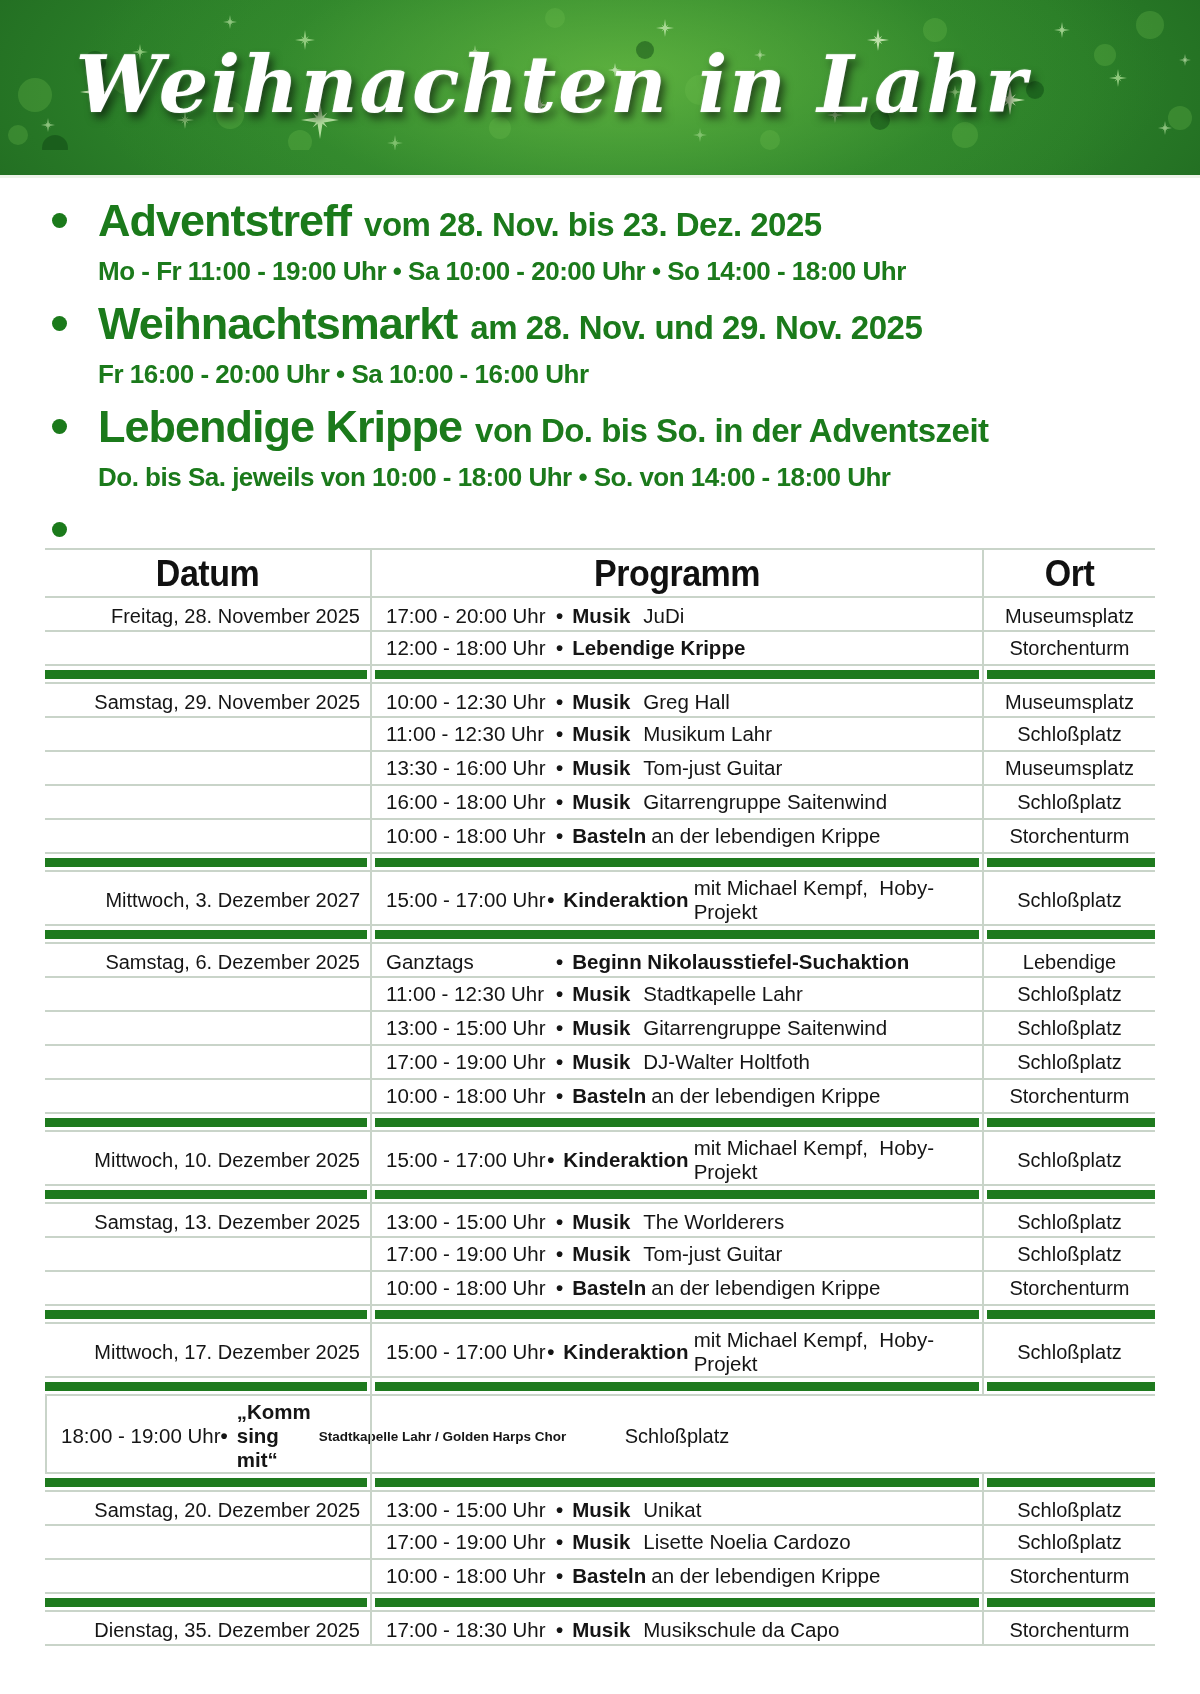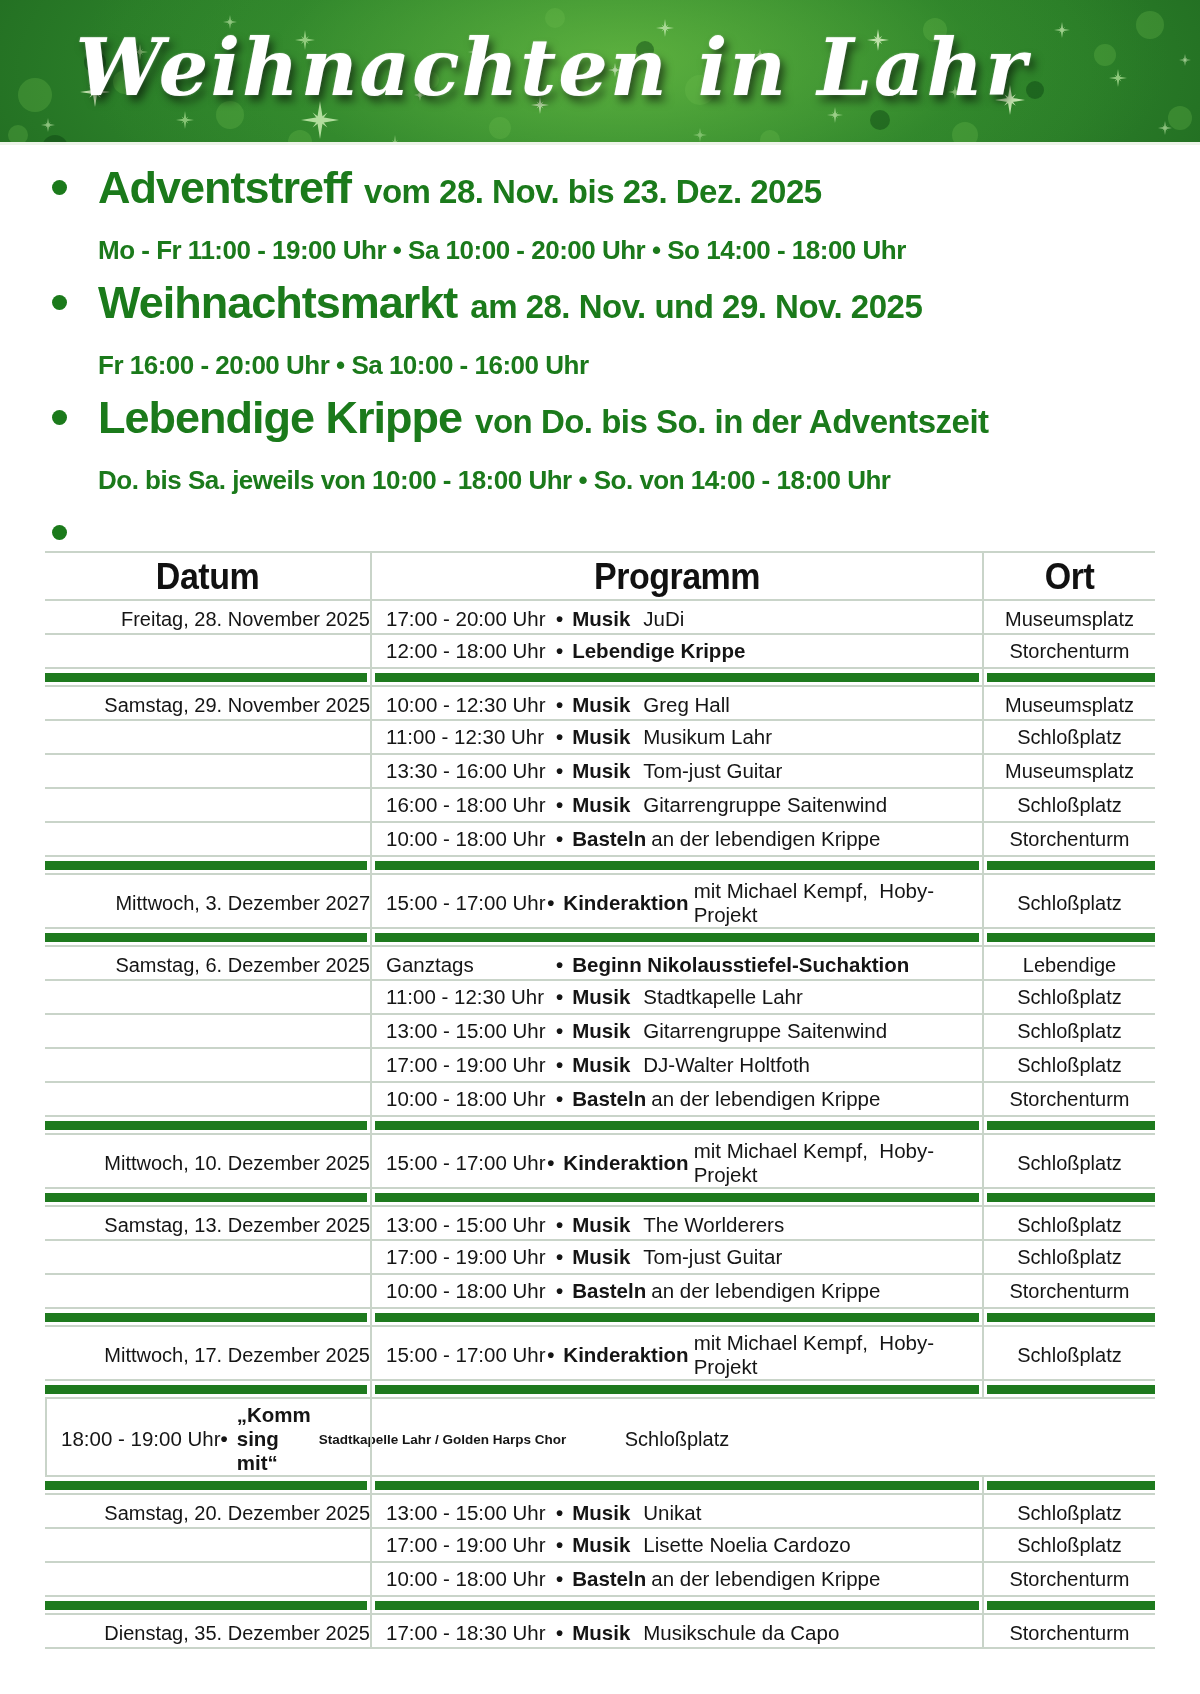--- a/index.html
+++ b/index.html
@@ -8,54 +8,54 @@
     --line:#c9d4c9;
     --ink:#151515;
   }
   *{margin:0;padding:0;box-sizing:border-box;}
   html,body{background:#ffffff;}
   body{font-family:"Liberation Sans",sans-serif;color:var(--ink);}
   .page{position:relative;width:1200px;height:1694px;background:#fff;overflow:hidden;margin:0 auto;}
 
   
   .banner{
-    position:relative;width:1200px;height:145px;overflow:hidden;
+    position:relative;width:1200px;height:178px;overflow:hidden;
     background:
       radial-gradient(ellipse 780px 300px at 52% 42%, rgba(120,200,70,.55) 0%, rgba(60,150,45,.25) 45%, rgba(0,0,0,0) 70%),
       radial-gradient(ellipse 1400px 560px at 50% 50%, #3b9436 0%, #2a7d28 35%, #155418 68%, #0a3410 88%, #072708 100%);
     border-bottom:3px solid #edf3e9;
   }
   .banner svg{position:absolute;inset:0;}
   .banner-title{
     position:absolute;top:50%;left:552px;transform:translate(-50%,-54%);
     font-family:"DejaVu Serif",serif;font-style:italic;font-weight:bold;
     font-size:78px;color:#ffffff;white-space:nowrap;letter-spacing:2px;
     text-shadow:4px 6px 9px rgba(0,0,0,.55), 0 0 2px rgba(255,255,255,.4);
   }
 
   
   .events{padding:18px 40px 0 50px;}
   .event{position:relative;padding-left:48px;margin-bottom:13px;}
   .event .dot{position:absolute;left:2px;top:17px;width:15px;height:15px;border-radius:50%;background:var(--green-text);}
   .event-line1{line-height:50px;white-space:nowrap;}
   .event-title{font-size:45px;font-weight:700;color:var(--green-text);letter-spacing:-1px;}
   .event-subtitle{font-size:33px;font-weight:700;color:var(--green-text);letter-spacing:-.5px;margin-left:13px;}
-  .event-times{font-size:26px;font-weight:700;color:var(--green-text);letter-spacing:-.5px;line-height:29px;margin-top:13px;}
+  .event-times{font-size:26px;font-weight:700;color:var(--green-text);letter-spacing:-.5px;line-height:29px;margin-top:1px;}
 
   
   .schedule{margin:56px 45px 0 45px;width:1110px;}
   .t-grid{display:grid;grid-template-columns:325px 612px 173px;}
   .cell{display:flex;align-items:center;min-height:32px;}
   .c2,.c3{border-left:2px solid var(--line);}
   .t-head{border-top:2px solid var(--line);border-bottom:2px solid var(--line);}
   .t-head .cell{justify-content:center;min-height:46px;}
   .t-head span{font-size:34px;font-weight:700;letter-spacing:-.5px;color:#111;transform:scaleY(1.08);}
   .t-row{border-bottom:2px solid var(--line);}
   .t-group .t-row:first-child .cell{padding-top:4px;}
-  .c-date{justify-content:flex-end;font-size:20px;text-align:center;}
+  .c-date{justify-content:flex-end;padding-right:10px;font-size:20px;text-align:center;}
   .c-prog{padding-left:14px;font-size:20.5px;}
   .c-ort{justify-content:center;font-size:20px;align-items:center;}
   .pt{display:inline-block;width:170px;white-space:nowrap;}
   .pbul{font-weight:700;margin-right:9px;}
   .pb{font-weight:700;}
   .pa{margin-left:13px;white-space:pre-wrap;}
   .px{margin-left:5px;white-space:pre-wrap;}
   .ps{margin-left:8px;font-size:13.5px;font-weight:700;white-space:nowrap;}
   
   .t-div .dcell{display:block;padding:4px 0 3px;border-bottom:2px solid var(--line);}

